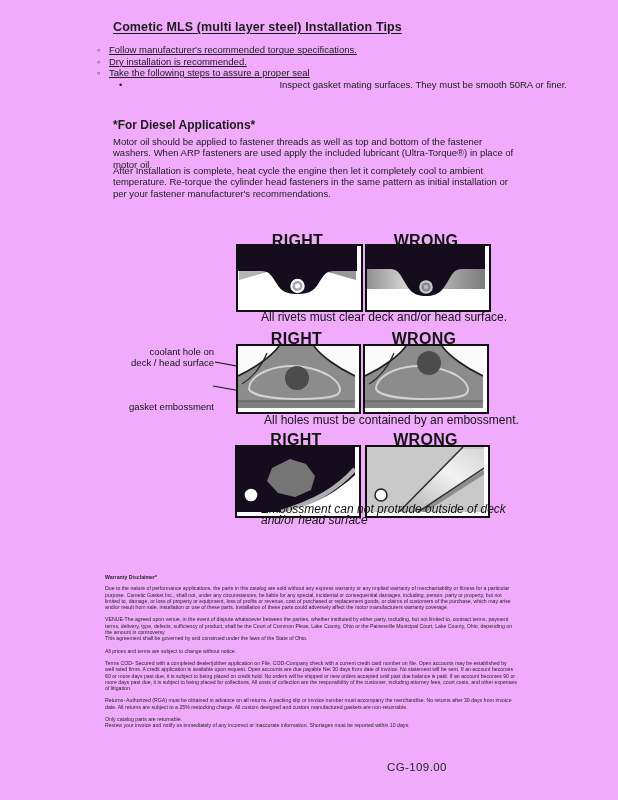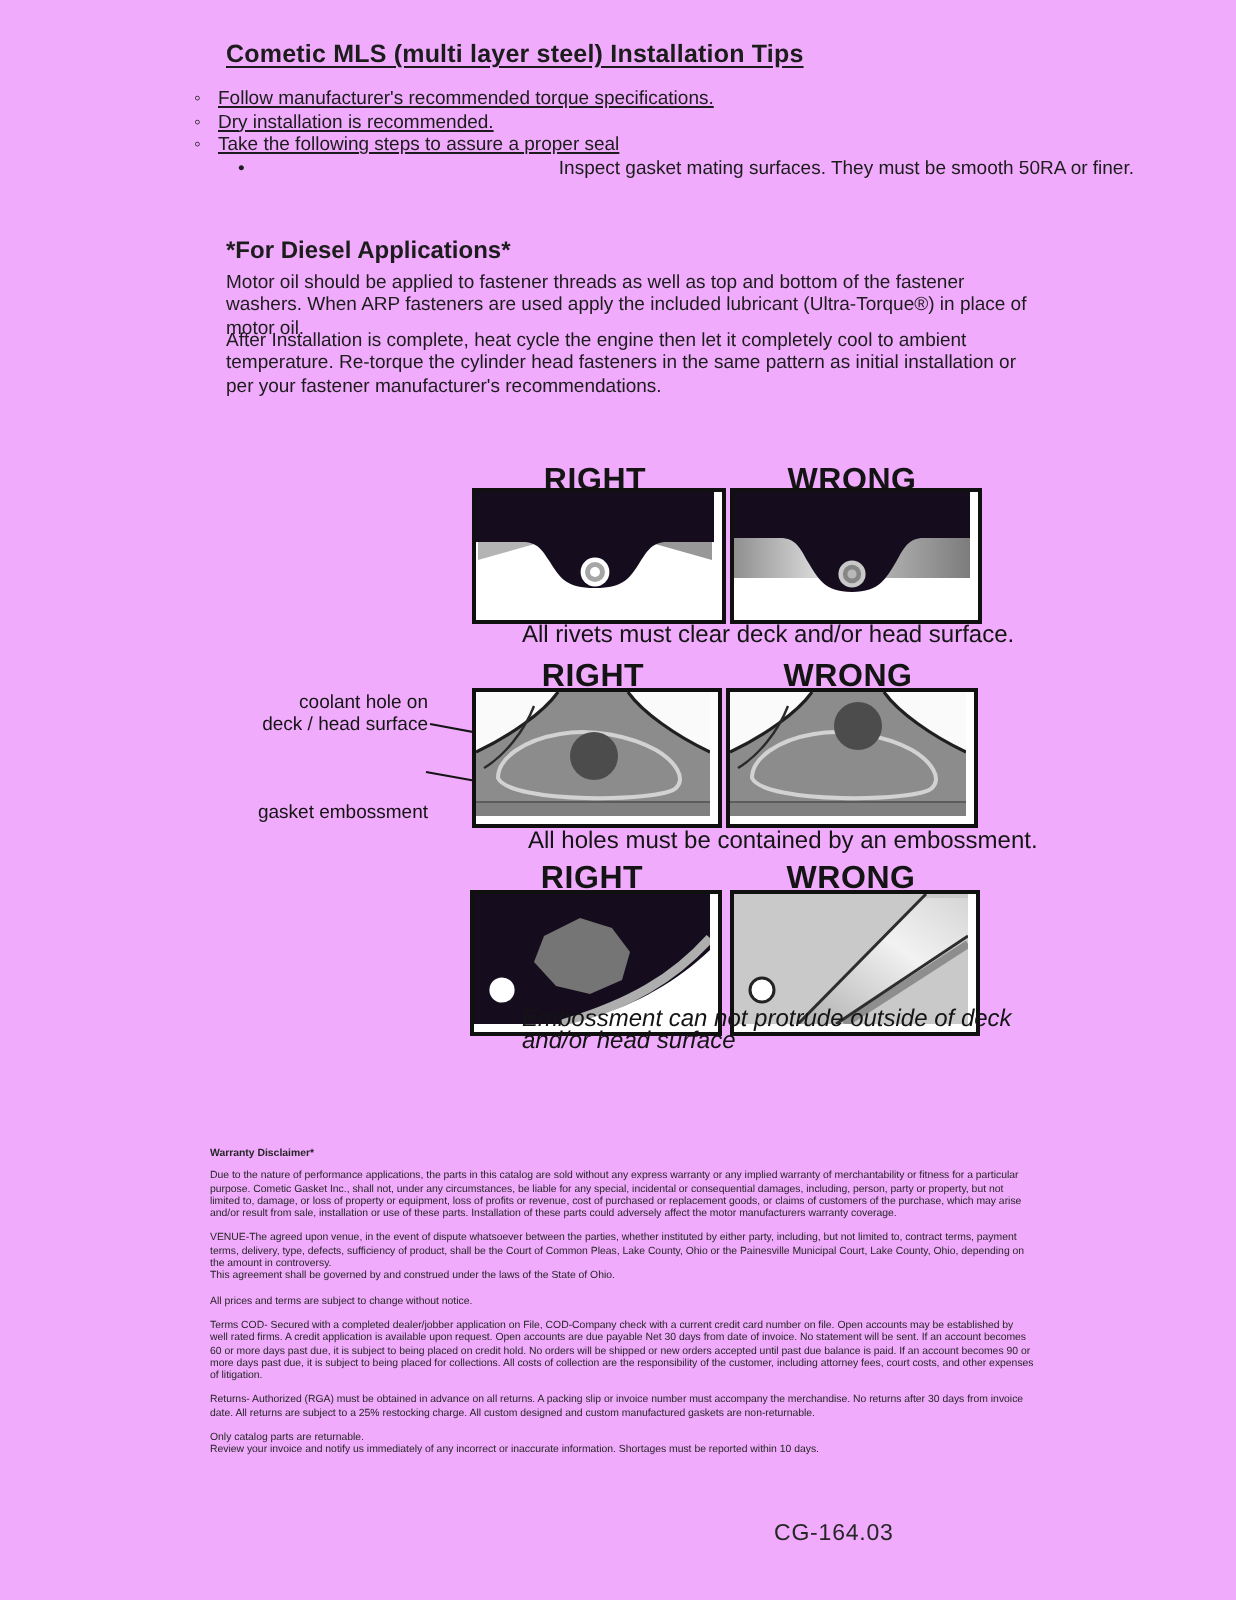--- a/index.html
+++ b/index.html
@@ -203,15 +203,15 @@
     <p>Due to the nature of performance applications, the parts in this catalog are sold without any express warranty or any implied warranty of merchantability or fitness for a particular purpose.  Cometic Gasket Inc., shall not, under any circumstances, be liable for any special, incidental or consequential damages, including, person, party or property, but not limited to, damage, or loss of property or equipment, loss of profits or revenue, cost of purchased or replacement goods, or claims of customers of the purchase, which may arise and/or result from sale, installation or use of these parts.  Installation of these parts could adversely affect the motor manufacturers warranty coverage.</p>
     <p class="sp">VENUE-The agreed upon venue, in the event of dispute whatsoever between the parties, whether instituted by either party, including, but not limited to, contract terms, payment terms, delivery, type, defects, sufficiency of product, shall be the Court of Common Pleas, Lake County, Ohio or the Painesville Municipal Court, Lake County, Ohio, depending on the amount in controversy.</p>
     <p class="tight">This agreement shall be governed by and construed under the laws of the State of Ohio.</p>
     <p class="sp">All prices and terms are subject to change without notice.</p>
     <p class="sp">Terms COD- Secured with a completed dealer/jobber application on File, COD-Company check with a current credit card number on file.  Open accounts may be established by well rated firms.  A credit application is available upon request.  Open accounts are due payable Net 30 days from date of invoice.  No statement will be sent.  If an account becomes 60 or more days past due, it is subject to being placed on credit hold.  No orders will be shipped or new orders accepted until past due balance is paid.  If an account becomes 90 or more days past due, it is subject to being placed for collections.  All costs of collection are the responsibility of the customer, including attorney fees, court costs, and other expenses of litigation.</p>
     <p class="sp">Returns- Authorized (RGA) must be obtained in advance on all returns.  A packing slip or invoice number must accompany the merchandise.  No returns after 30 days from invoice date.  All returns are subject to a 25% restocking charge.  All custom designed and custom manufactured gaskets are non-returnable.</p>
     <p class="sp">Only catalog parts are returnable.</p>
     <p class="tight">Review your invoice and notify us immediately of any incorrect or inaccurate information.  Shortages must be reported within 10 days.</p>
   </div>
 
-  <div class="abs code">CG-164.03</div>
+  <div class="abs code">CG-109.00</div>
 
 </div>
 
 </body></html>

